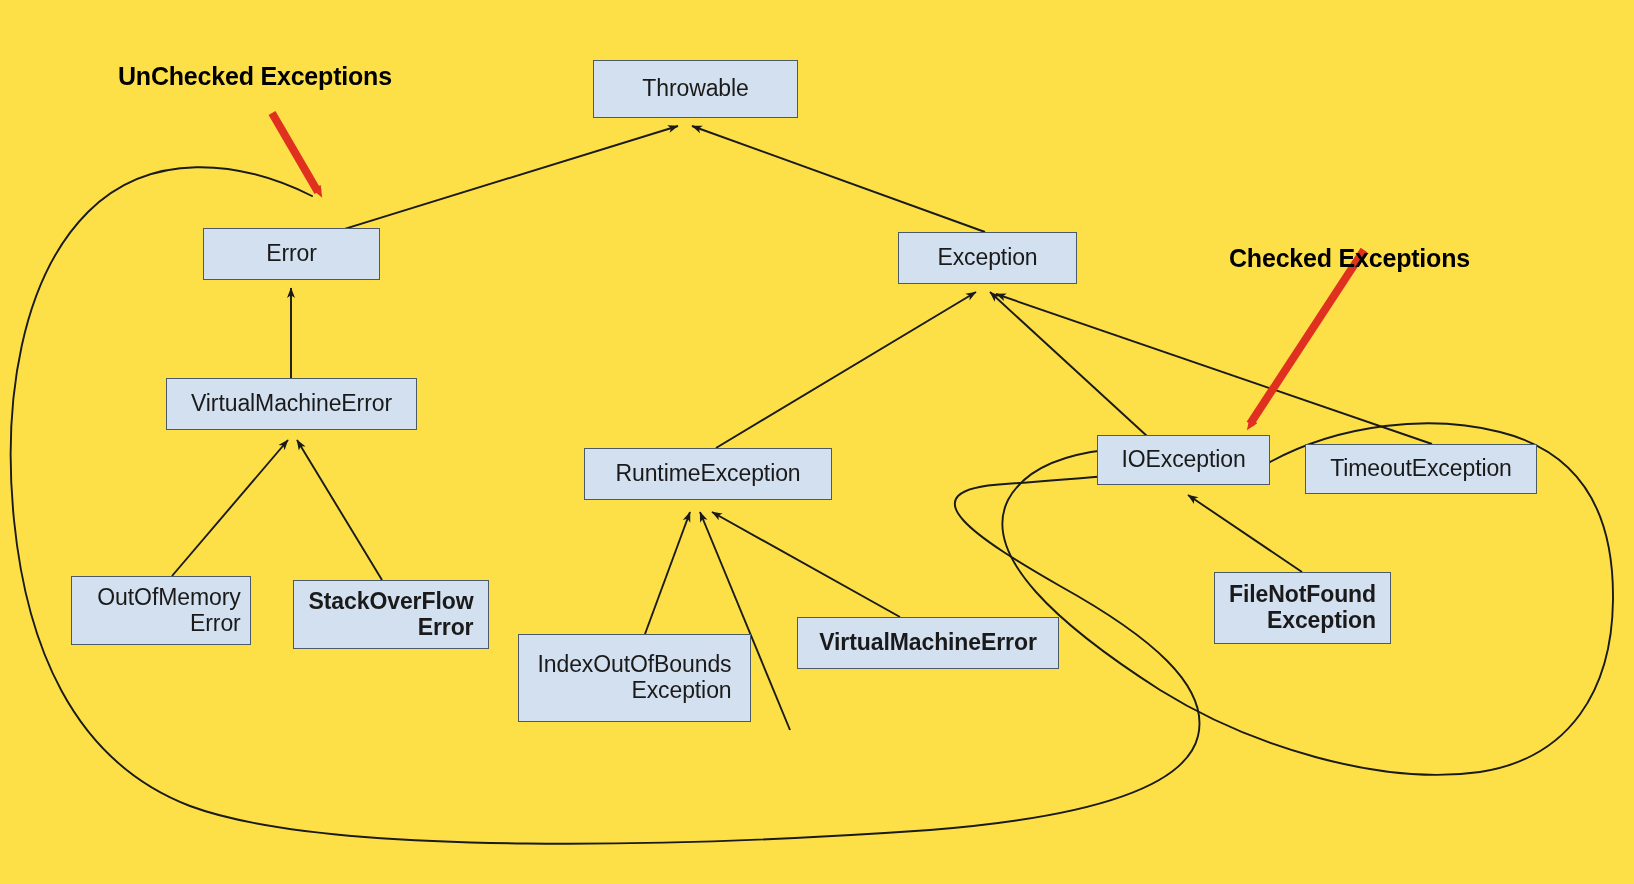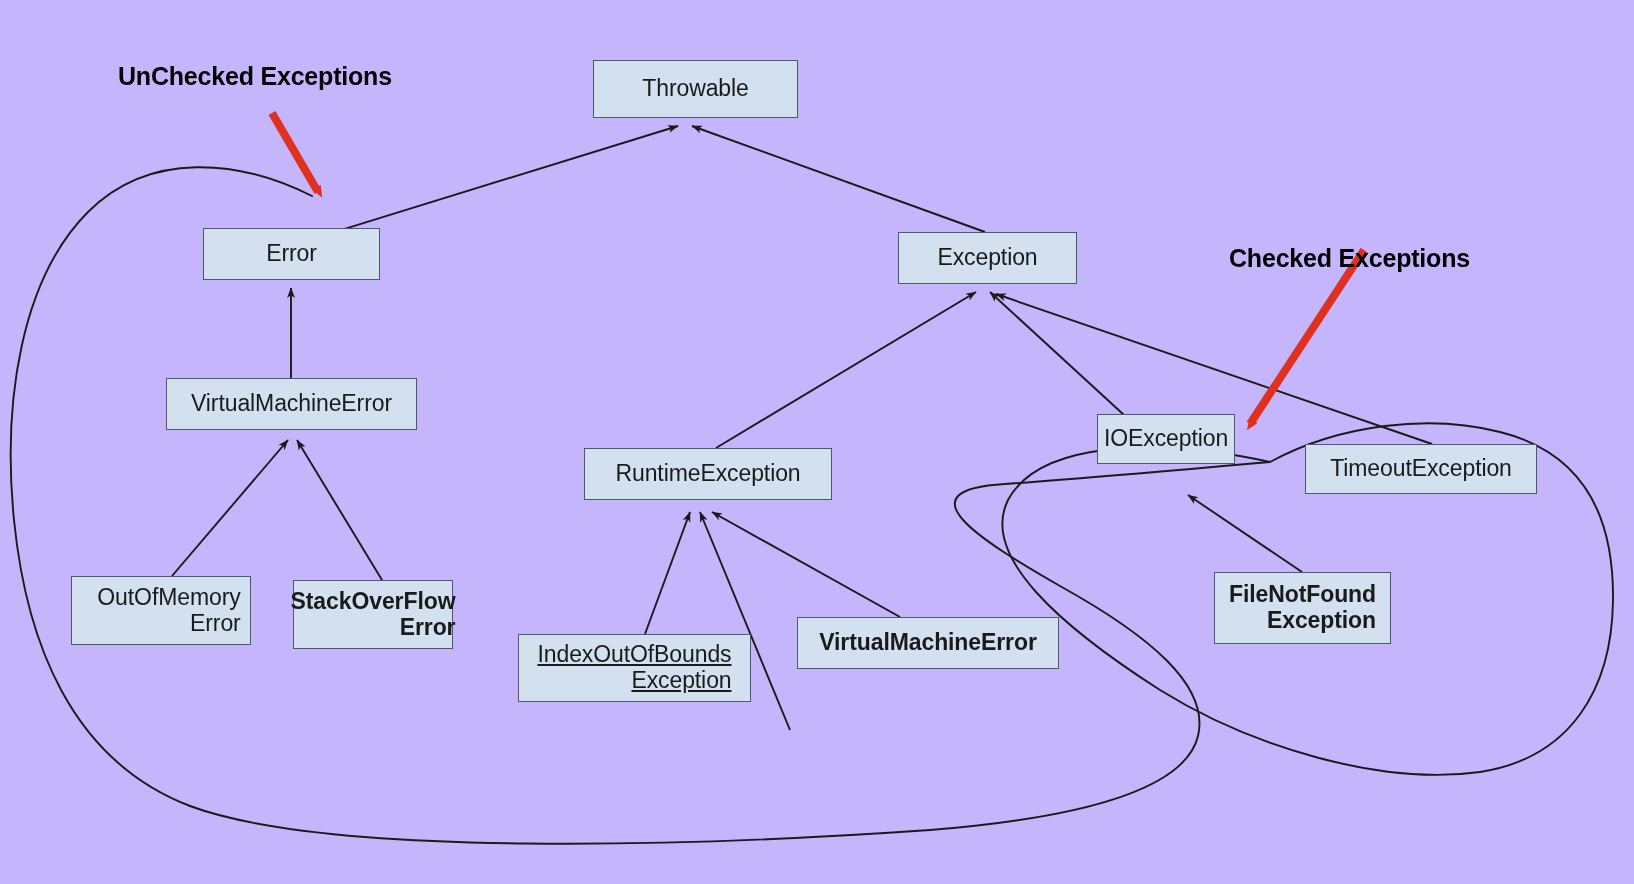--- a/index.html
+++ b/index.html
@@ -4,21 +4,21 @@
 <style>
   html, body {
     margin: 0;
     padding: 0;
     background: #ffffff;
   }
   #canvas {
     position: relative;
     width: 1634px;
     height: 884px;
-    background: #c4b5fd;
+    background: #fde047;
     font-family: "Liberation Sans", sans-serif;
     overflow: hidden;
   }
   #edges {
     position: absolute;
     left: 0; top: 0;
     width: 1634px;
     height: 884px;
   }
   .node {
@@ -118,31 +118,31 @@
   <div class="node" style="left:593px; top:60px; width:205px; height:58px;">Throwable</div>
 
   <div class="node" style="left:203px; top:228px; width:177px; height:52px;">Error</div>
 
   <div class="node" style="left:898px; top:232px; width:179px; height:52px;">Exception</div>
 
   <div class="node" style="left:166px; top:378px; width:251px; height:52px;">VirtualMachineError</div>
 
   <div class="node" style="left:584px; top:448px; width:248px; height:52px;">RuntimeException</div>
 
-  <div class="node" style="left:1097px; top:414px; width:138px; height:50px;">IOException</div>
+  <div class="node" style="left:1097px; top:435px; width:173px; height:50px;">IOException</div>
 
   <div class="node" style="left:1305px; top:444px; width:232px; height:50px;">TimeoutException</div>
 
   <div class="node" style="left:71px; top:576px; width:180px; height:69px;padding-left:16px;">OutOfMemory
 Error</div>
 
-  <div class="node bold" style="left:293px; top:580px; width:160px; height:69px;">StackOverFlow
+  <div class="node bold" style="left:293px; top:580px; width:196px; height:69px;">StackOverFlow
 Error</div>
 
-  <div class="node" style="left:518px; top:634px; width:233px; height:68px;text-decoration:underline;">IndexOutOfBounds
+  <div class="node" style="left:518px; top:634px; width:233px; height:88px;">IndexOutOfBounds
 Exception</div>
 
   <div class="node bold" style="left:797px; top:617px; width:262px; height:52px;">VirtualMachineError</div>
 
   <div class="node bold" style="left:1214px; top:572px; width:177px; height:72px;">FileNotFound
 Exception</div>
 
 
 </div>
 

